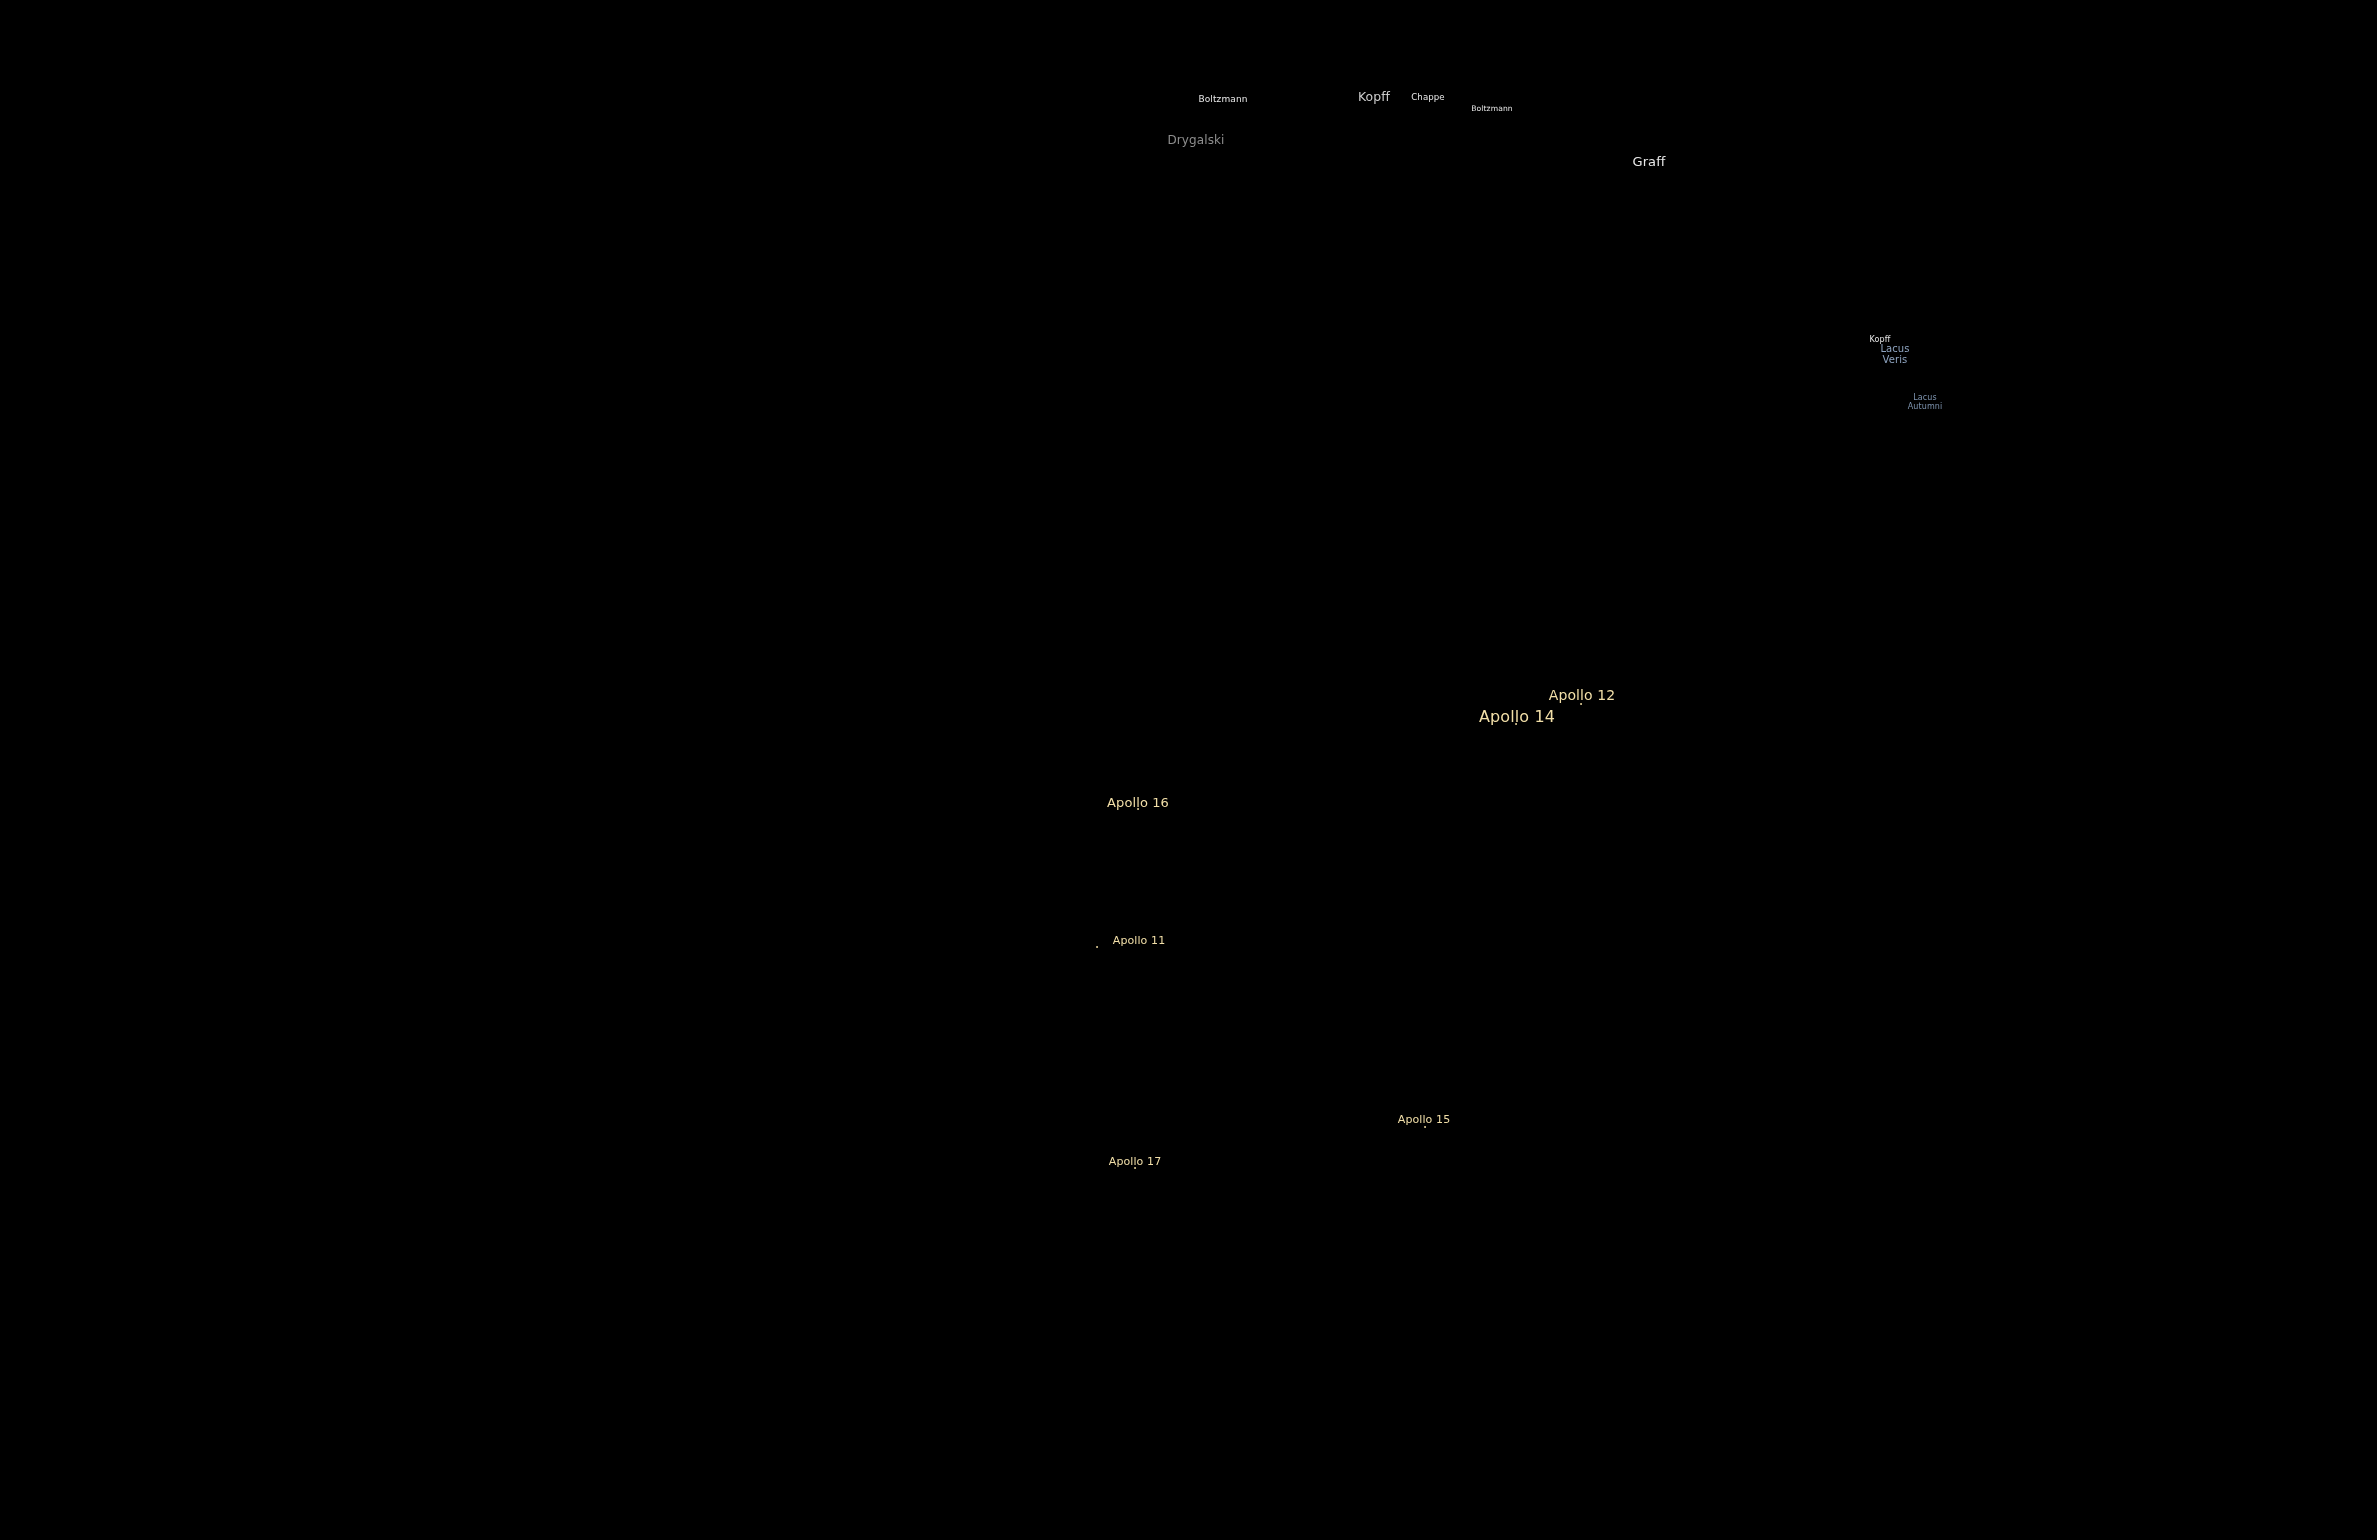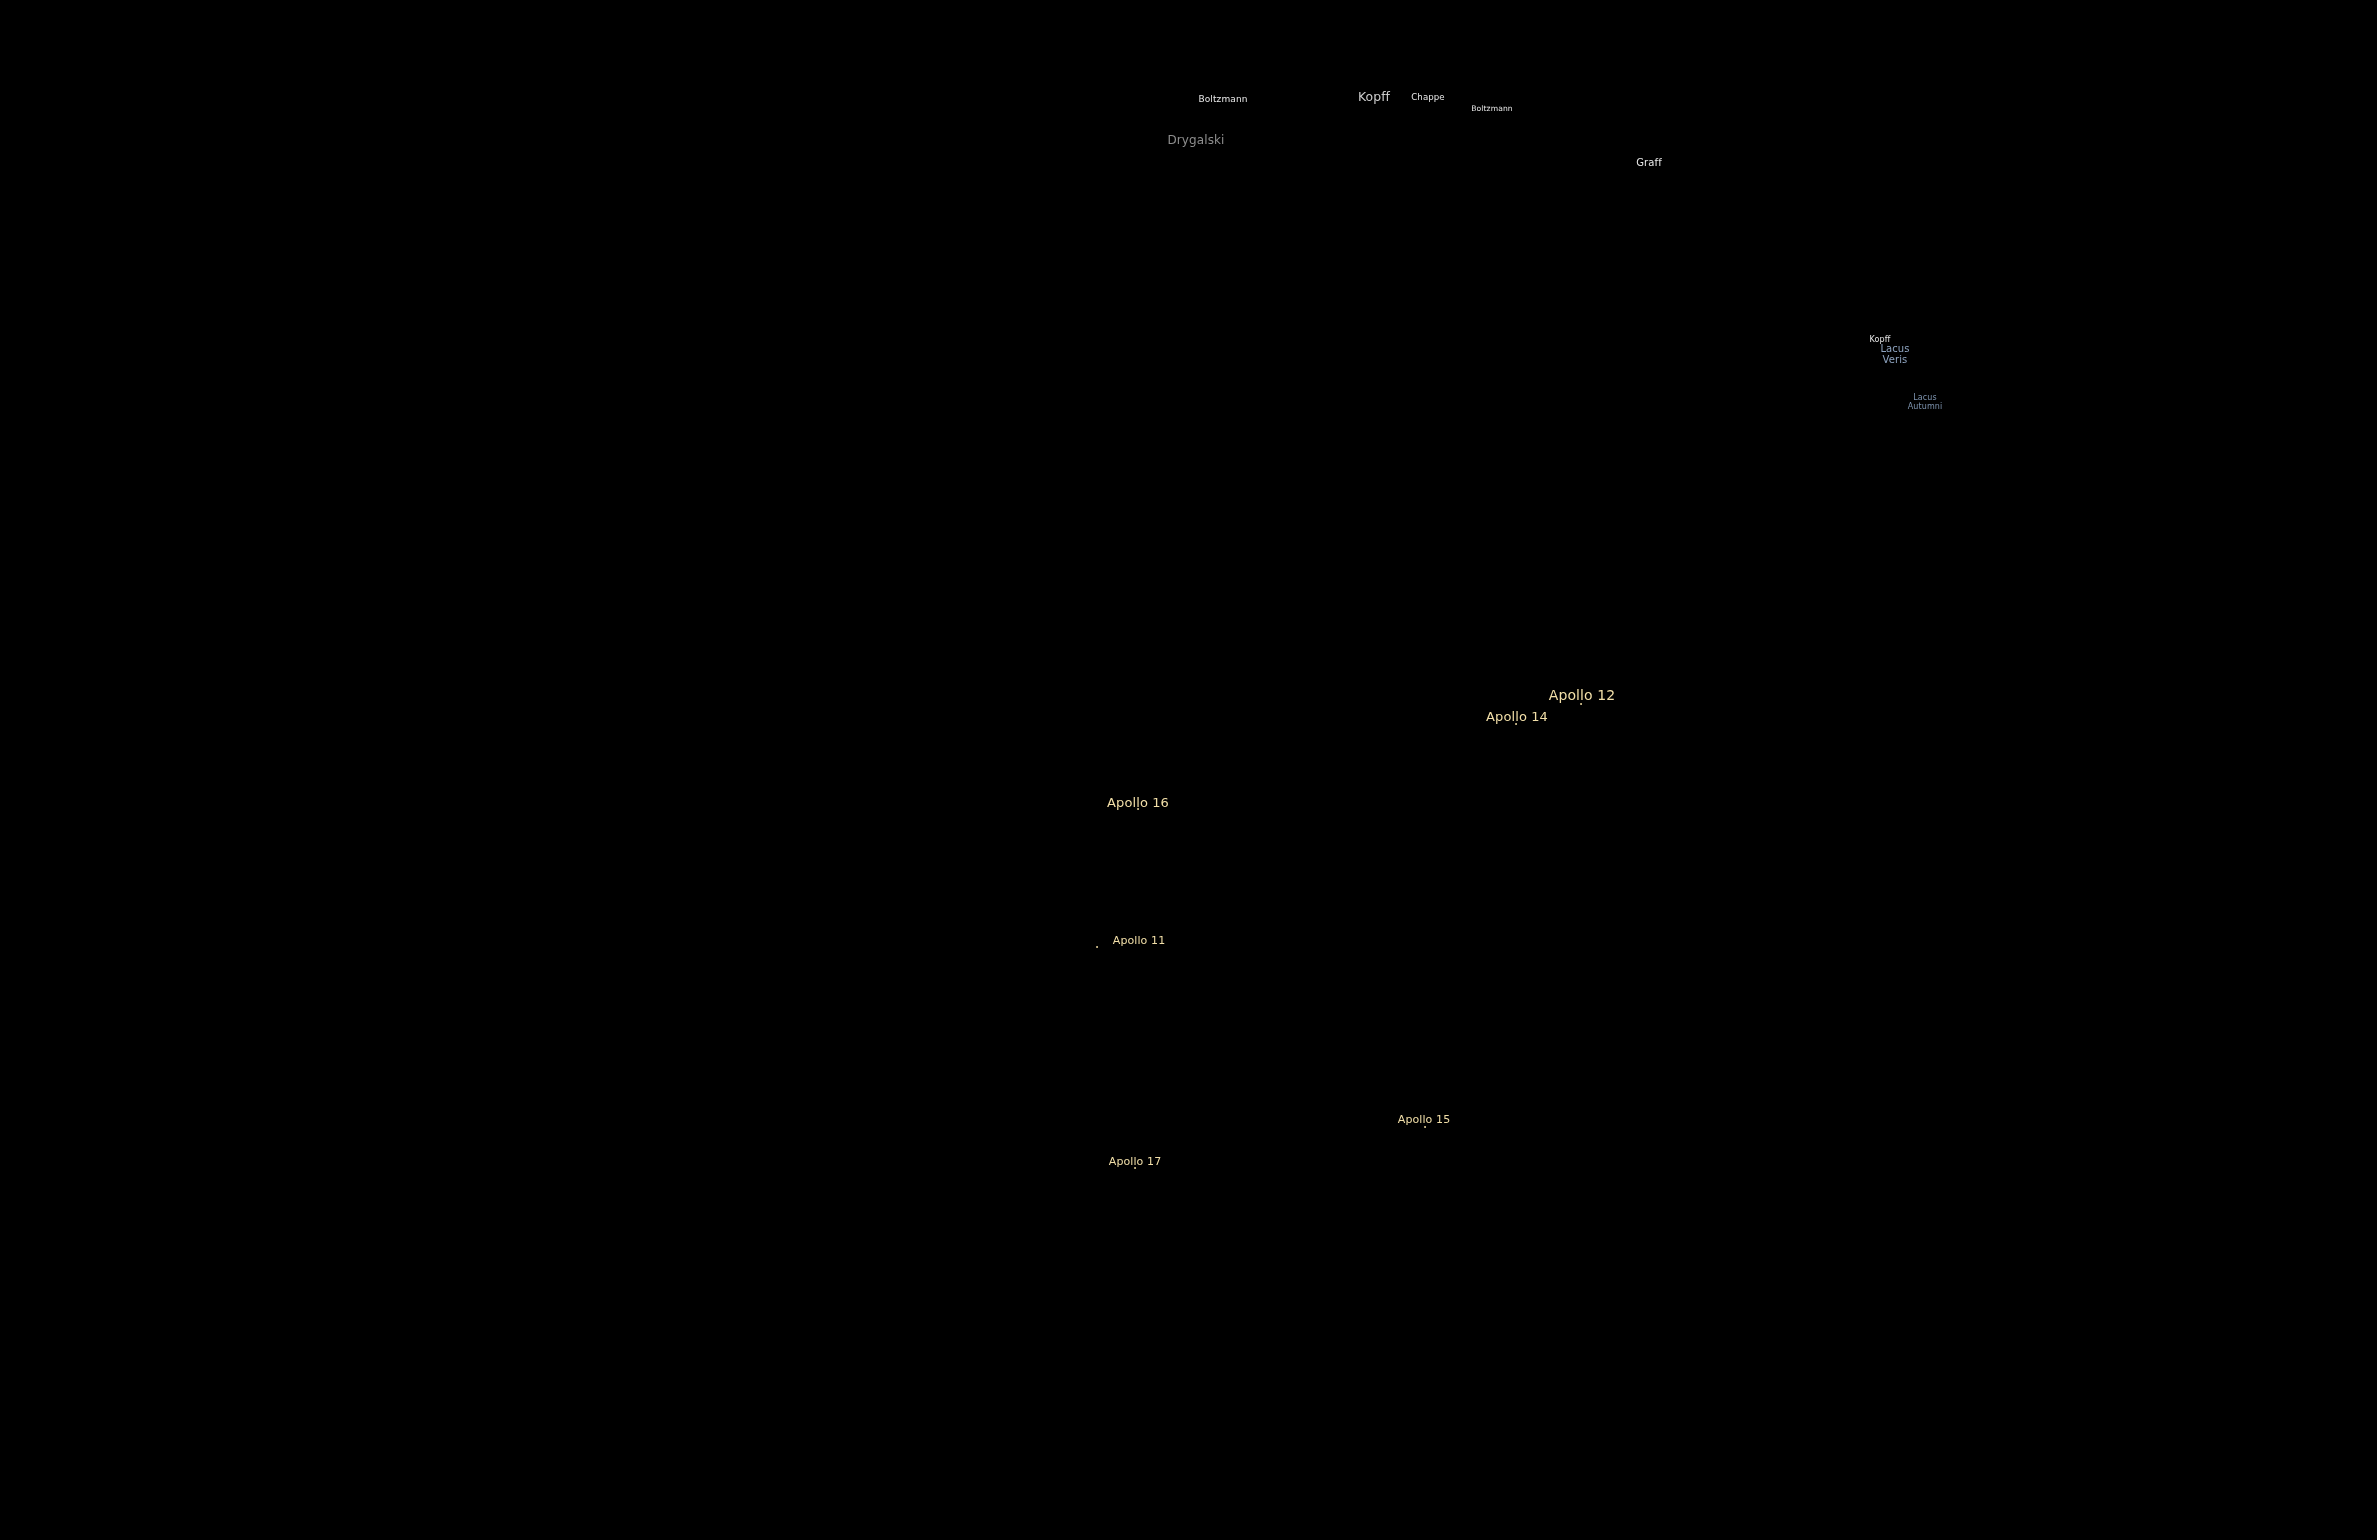--- a/index.html
+++ b/index.html
@@ -35,32 +35,32 @@
 </head>
 <body style="background: rgb(0, 0, 0);">
 
 <div id="moon-view" style="background: rgb(0, 0, 0);">
 
   <div class="feature-label" style="left: 1196px; top: 109px; font-size: 12px; color: rgb(142, 142, 142); margin-top: 32px;">Drygalski</div>
   <div class="feature-label" style="left: 1223px; top: 100px; font-size: 9px; color: rgb(232, 232, 232);">Boltzmann</div>
   <div class="feature-label" style="left: 1374px; top: 97px; font-size: 12.4px; color: rgb(204, 204, 204);">Kopff</div>
   <div class="feature-label" style="left: 1428px; top: 98px; font-size: 8.6px; color: rgb(232, 232, 232);">Chappe</div>
   <div class="feature-label" style="left: 1492px; top: 109px; font-size: 7.6px; color: rgb(232, 232, 232);">Boltzmann</div>
-  <div class="feature-label" style="left: 1649px; top: 162px; font-size: 10px; color: rgb(232, 232, 232);">Graff</div>
+  <div class="feature-label" style="left: 1649px; top: 162px; font-size: 13px; color: rgb(232, 232, 232);">Graff</div>
   <div class="feature-label" style="left: 1880px; top: 340px; font-size: 8px; color: rgb(232, 232, 232);">Kopff</div>
 
   <div class="feature-label" style="left: 1895px; top: 354px; font-size: 10px; color: rgb(142, 164, 192);">Lacus
 Veris</div>
   <div class="feature-label" style="left: 1925px; top: 403px; font-size: 8px; color: rgb(125, 147, 174);">Lacus
 Autumni</div>
 
   <div class="feature-label" style="left: 1582px; top: 696px; font-size: 14px; color: rgb(242, 223, 168);">Apollo 12</div>
   <div class="site-marker" style="left: 1581px; top: 704px; color: rgb(233, 214, 158); width: 1.9px; height: 1.9px; background: rgb(233, 214, 158);"></div>
 
-  <div class="feature-label" style="left: 1517px; top: 717px; font-size: 13px; color: rgb(242, 223, 168);">Apollo 14</div>
+  <div class="feature-label" style="left: 1517px; top: 717px; font-size: 16px; color: rgb(242, 223, 168);">Apollo 14</div>
   <div class="site-marker" style="left: 1516px; top: 724px; color: rgb(233, 214, 158); width: 1.9px; height: 1.9px; background: rgb(233, 214, 158);"></div>
 
   <div class="feature-label" style="left: 1138px; top: 803px; font-size: 13px; color: rgb(242, 223, 168);">Apollo 16</div>
   <div class="site-marker" style="left: 1138px; top: 809px; color: rgb(233, 214, 158); width: 1.9px; height: 1.9px; background: rgb(233, 214, 158);"></div>
 
   <div class="feature-label" style="left: 1139px; top: 941px; font-size: 11px; color: rgb(242, 223, 168);">Apollo 11</div>
   <div class="site-marker" style="left: 1097px; top: 947px; color: rgb(233, 214, 158); width: 1.9px; height: 1.9px; background: rgb(233, 214, 158);"></div>
 
   <div class="feature-label" style="left: 1424px; top: 1120px; font-size: 11px; color: rgb(242, 223, 168);">Apollo 15</div>
   <div class="site-marker" style="left: 1425px; top: 1127px; color: rgb(233, 214, 158); width: 1.9px; height: 1.9px; background: rgb(233, 214, 158);"></div>

